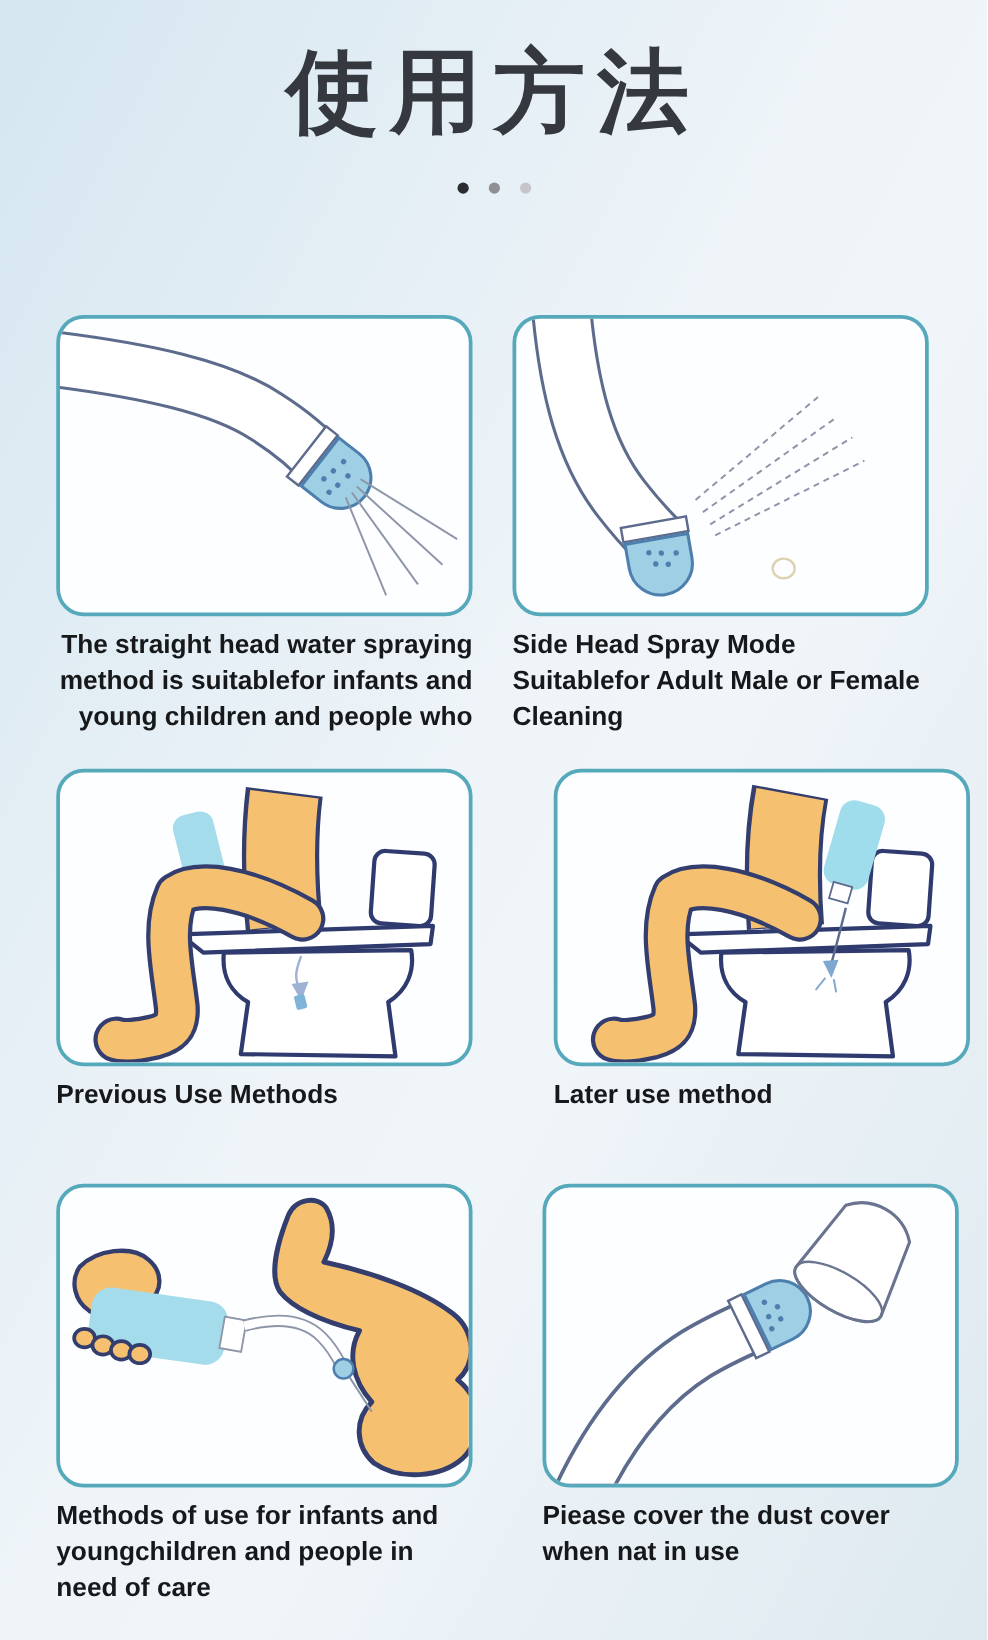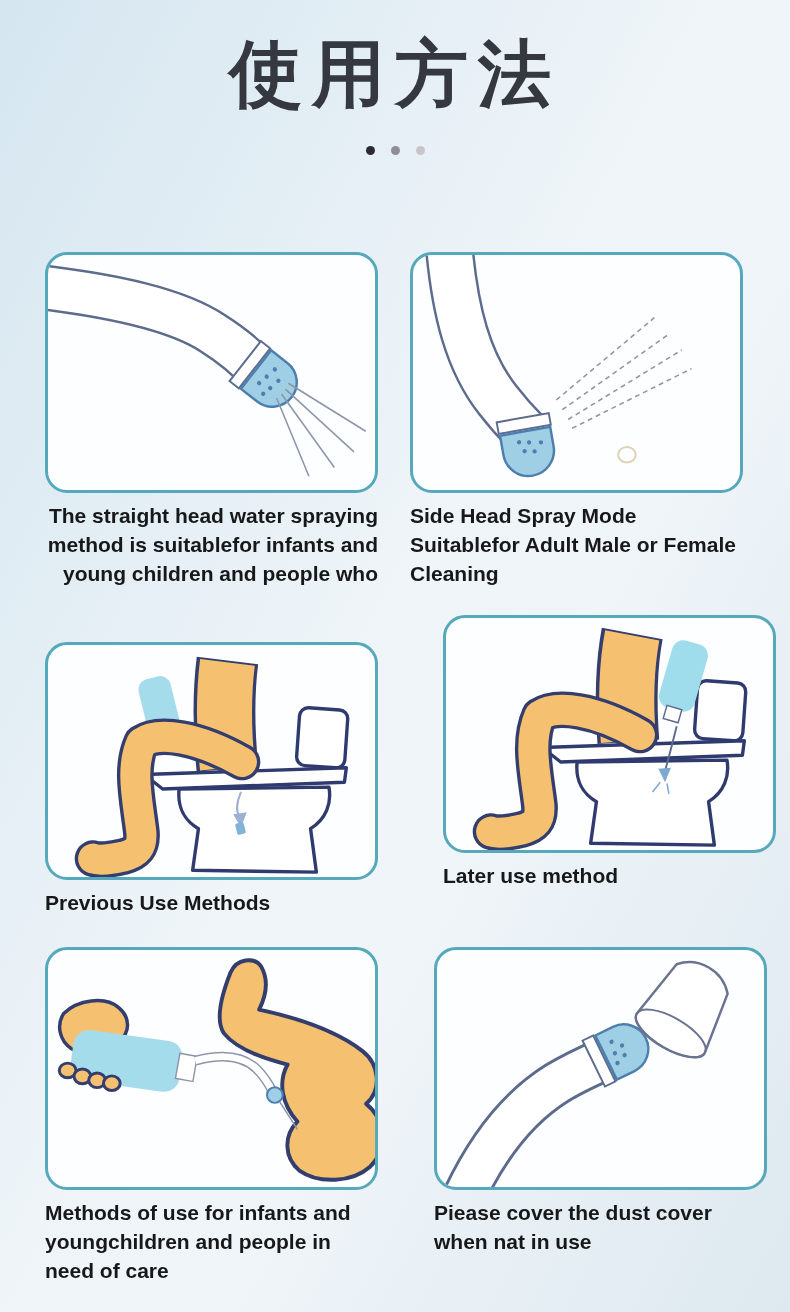--- a/index.html
+++ b/index.html
@@ -16,21 +16,21 @@
   .title{
     margin:0; padding-top:37px; text-align:center;
     font-size:73px; line-height:1; font-weight:800;
     letter-spacing:10px; color:var(--title-text);
   }
   .dots{display:flex; justify-content:center; gap:16px; margin-top:36px;}
   .dot{width:9px; height:9px; border-radius:50%; background:#8e8e94;}
   .cell{position:absolute; width:333px;}
   .cell.c1{left:45px; top:252px;text-align:right;}
   .cell.c2{left:410px; top:252px;}
-  .cell.c3{left:45px; top:642px;}
+  .cell.c3{left:45px; top:615px;}
   .cell.c4{left:410px; top:615px;margin-left:33px;}
   .cell.c5{left:45px; top:947px;}
   .cell.c6{left:410px; top:947px;margin-left:24px;}
   .panel{
     box-sizing:border-box; width:333px; background:var(--panel-bg);
     border:3px solid var(--panel-border); border-radius:22px; overflow:hidden;
   }
   .r1 .panel{height:241px;} .r2 .panel{height:238px;} .r3 .panel{height:243px;}
   .panel svg{display:block; width:100%; height:100%;}
   .caption{

